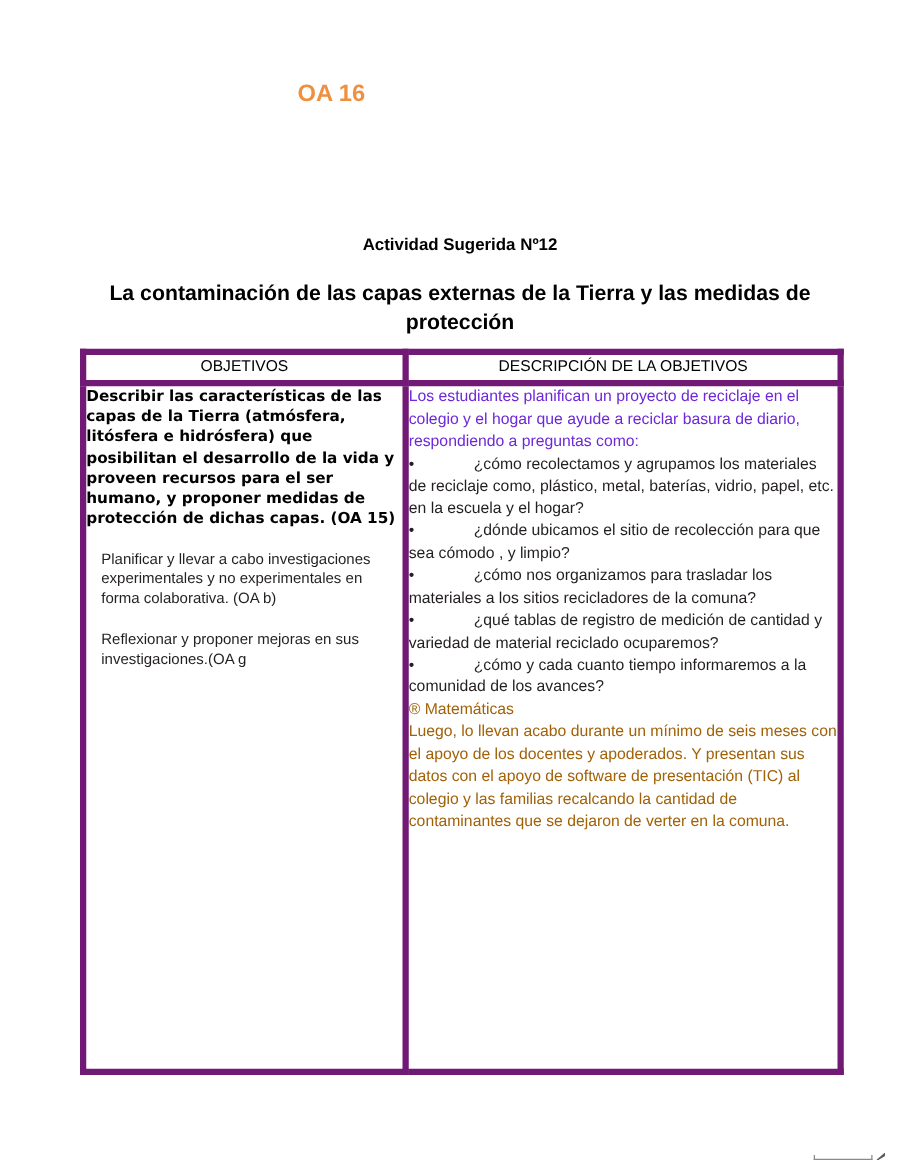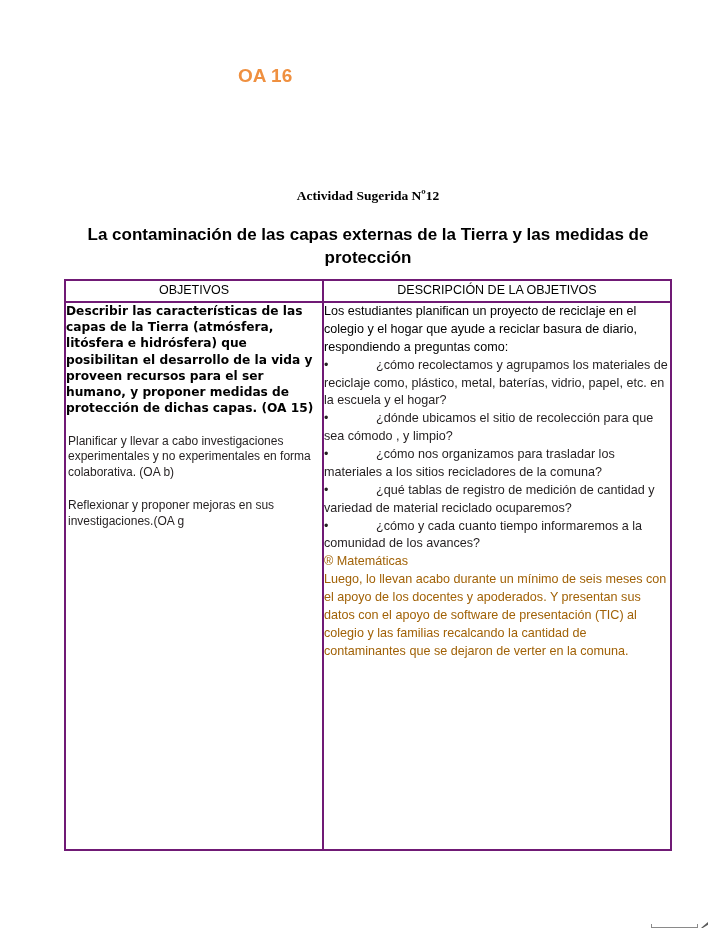--- a/index.html
+++ b/index.html
@@ -77,21 +77,20 @@
     top: 187px;
     width: 608px;
     text-align: center;
   }
   .activity-number {
     margin: 0;
     font-size: 13.5px;
     font-weight: bold;
     color: #000;
     line-height: 1.3;
-    font-family: Liberation Serif, serif;
   }
   .activity-subtitle {
     margin: 0;
     margin-top: 18px;
     font-size: 17px;
     font-weight: bold;
     color: #000;
     line-height: 1.38;
     padding: 0 18px;
   }
@@ -100,21 +99,21 @@
   .activity-table {
     position: absolute;
     left: 64px;
     top: 279px;
     width: 606px;
     border-collapse: collapse;
     table-layout: fixed;
   }
   .activity-table th,
   .activity-table td {
-    border: 2px solid #701a75;
+    border: 5px solid #701a75;
     vertical-align: top;
     padding: 0;
   }
   .activity-table th {
     text-align: center;
     font-size: 12.5px;
     font-weight: normal;
     color: #000;
     padding: 2px 0 3px 0;
     line-height: 1.2;
@@ -132,32 +131,32 @@
 
   .obj-main {
     margin: 0;
     font-family: "DejaVu Sans", sans-serif;
     font-size: 12.2px;
     font-weight: bold;
     line-height: 1.33;
     color: #000;
   }
   .obj-sub {
-    margin: 2px;
+    margin: 12px;
     margin-top: 17px;
     font-size: 12px;
     line-height: 1.32;
     color: #231f20;
   }
 
   .desc-para {
     margin: 0;
     font-size: 12.6px;
     line-height: 1.42;
-    color: #000000;
+    color: #6d28d9;
   }
   .desc-bullet {
     margin: 0;
     font-size: 12.6px;
     line-height: 1.42;
     color: #231f20;
   }
   .bullet-dot {
     display: inline-block;
     width: 52px;

